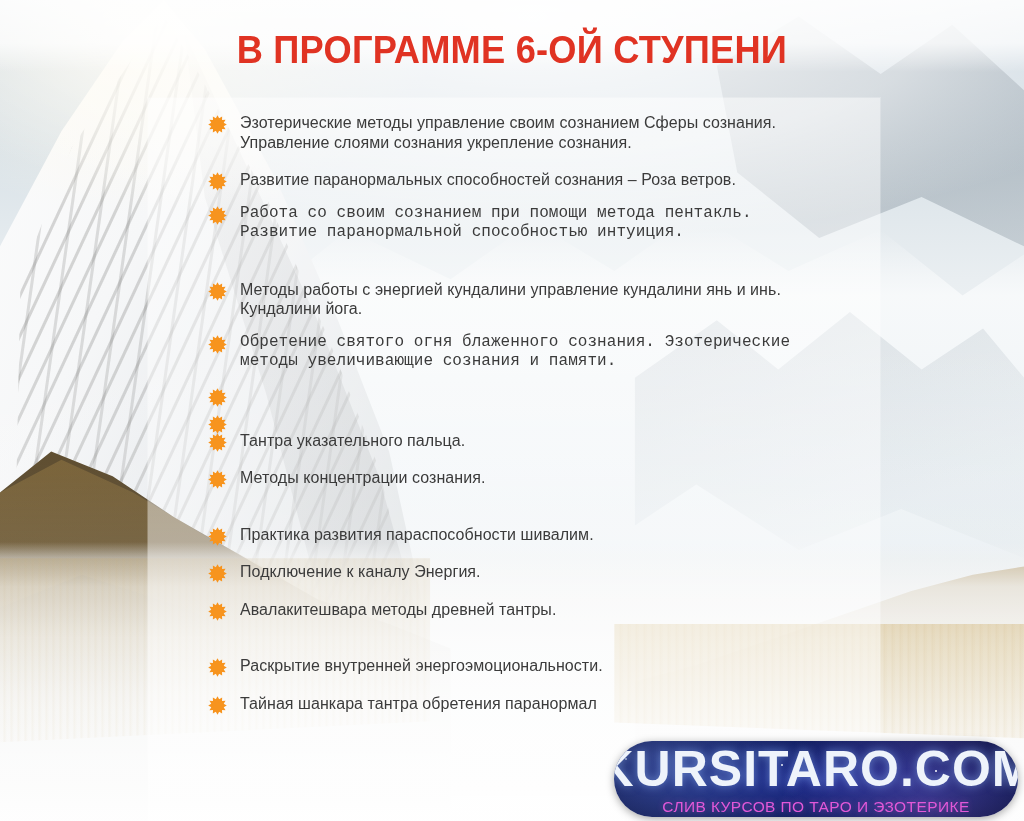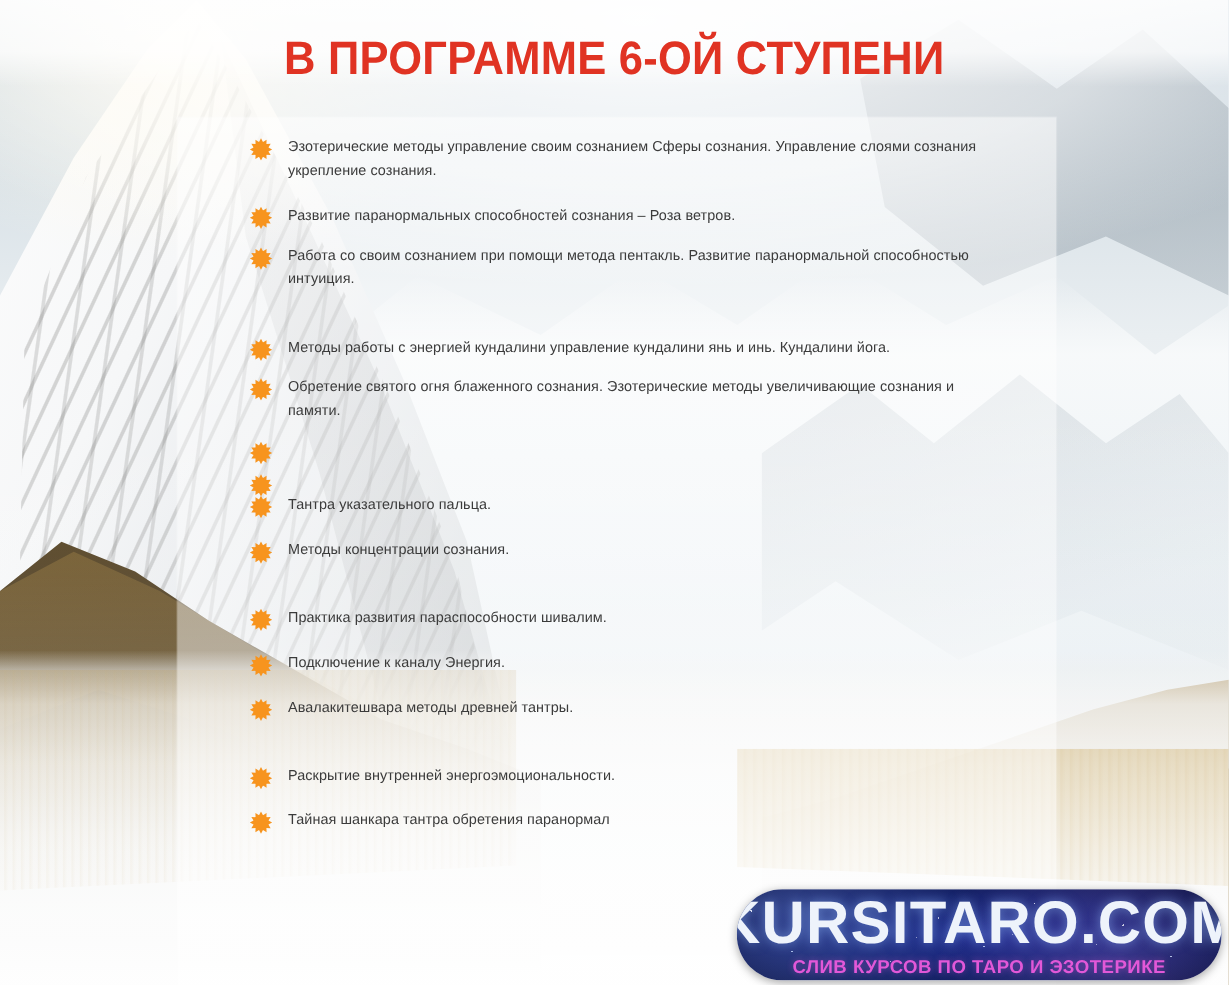--- a/index.html
+++ b/index.html
@@ -233,31 +233,31 @@
     position: absolute;
     left: 0;
     top: 2px;
     width: 19px;
     height: 19px;
     flex: 0 0 19px;
   }
   .bullet svg { display: block; }
 
   .item-text {
-    font-size: 12px;
+    font-size: 16px;
     line-height: 19.5px;
     color: #3b3b3b;
     letter-spacing: 0.05px;
     max-width: 580px;
   }
 
   
   .gap-lg  { margin-top: 27px; }
   .gap-md  { margin-top: 18px; }
-  .gap-sm  { margin-top: 14px; }
+  .gap-sm  { margin-top: 14px; font-family: Liberation Mono, monospace; }
   .gap-xl  { margin-top: 37px; }
 
   
   .watermark {
     position: absolute;
     left: 614px;
     top: 741px;
     width: 404px;
     height: 76px;
     border-radius: 38px;
@@ -298,21 +298,21 @@
     color: #eef3fb;
     letter-spacing: 1px;
     line-height: 1;
     text-shadow: 0 0 10px rgba(150,190,255,0.55);
     white-space: nowrap;
   }
   .wm-sub {
     position: relative;
     margin-top: 5px;
     font-size: 15.5px;
-    font-weight: 700;
+    font-weight: 400;
     color: #e258d8;
     letter-spacing: 0.4px;
     line-height: 1;
     white-space: nowrap;
     text-shadow: 0 0 6px rgba(226,88,216,0.45);
   }
 </style>
 </head>
 <body>
 

